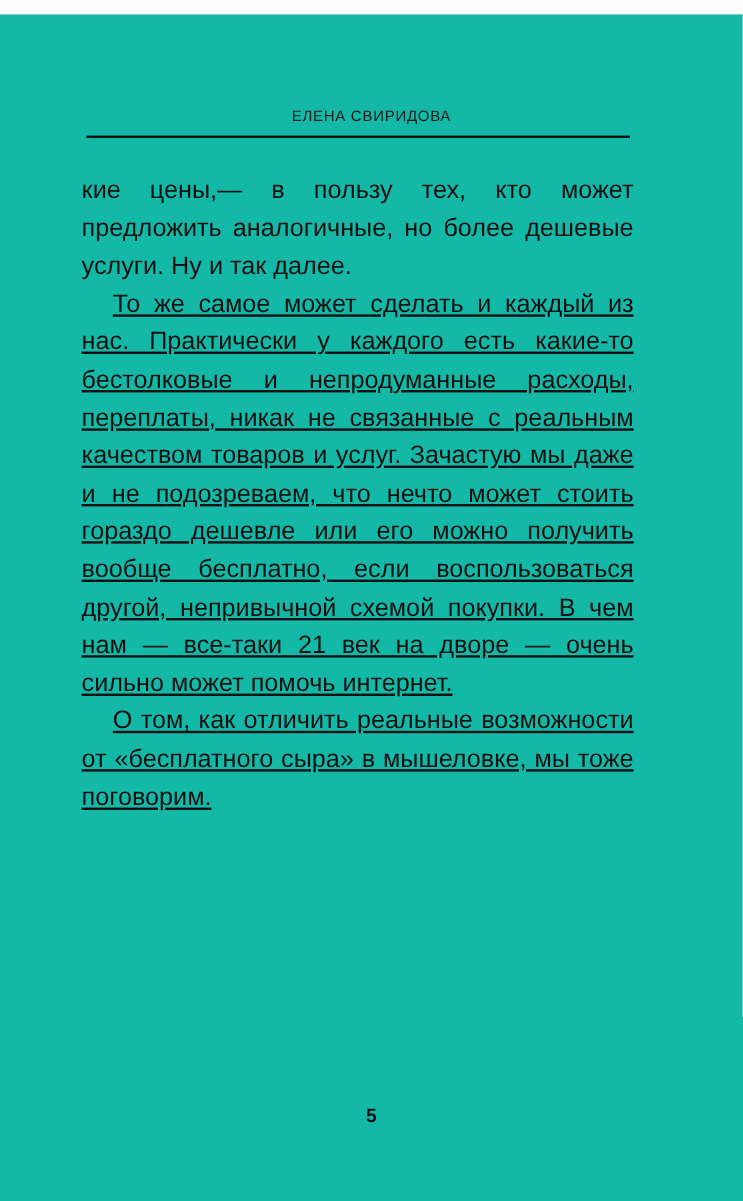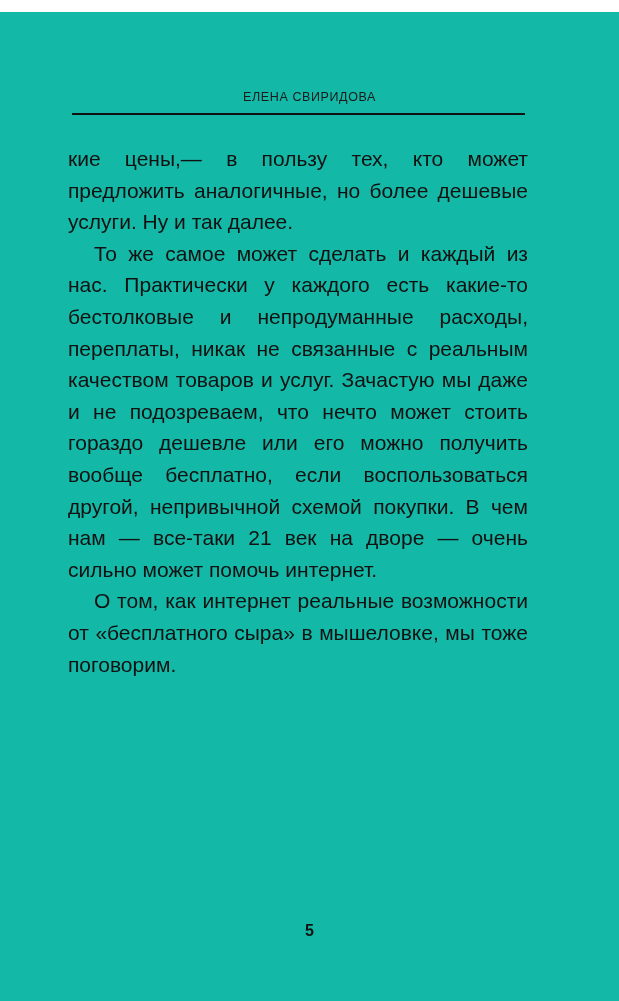--- a/index.html
+++ b/index.html
@@ -48,20 +48,21 @@
     text-align: justify;
     text-justify: inter-word;
     color: #111111;
     hyphens: manual;
   }
   .body-text p {
     margin: 0;
   }
   .body-text p.indent {
     text-indent: 26px;
+    text-decoration: underline;
   }
   .folio {
     position: absolute;
     top: 910px;
     left: 0;
     right: 0;
     text-align: center;
     font-size: 16px;
     font-weight: bold;
     color: #111111;
@@ -72,18 +73,18 @@
 
 <div class="page">
 
   <div class="running-head">Елена Свиридова</div>
 
   <div class="head-rule"></div>
 
   <div class="body-text">
     <p>кие цены,— в пользу тех, кто может предложить аналогичные, но более дешевые услуги. Ну и так далее.</p>
     <p class="indent">То же самое может сделать и каждый из нас. Практически у каждого есть какие-то бестолковые и непродуманные расходы, переплаты, никак не связанные с реальным качеством товаров и услуг. Зачастую мы даже и не подозреваем, что нечто может стоить гораздо дешевле или его можно получить вообще бесплатно, если воспользоваться другой, непривычной схемой покупки. В чем нам — все-таки 21 век на дворе — очень сильно может помочь интернет.</p>
-    <p class="indent">О том, как интернет реальные возможности от «бесплатного сыра» в мышеловке, мы тоже поговорим.</p>
+    <p class="indent">О том, как отличить реальные возможности от «бесплатного сыра» в мышеловке, мы тоже поговорим.</p>
   </div>
 
   <div class="folio">5</div>
 
 </div>
 
 </body></html>

